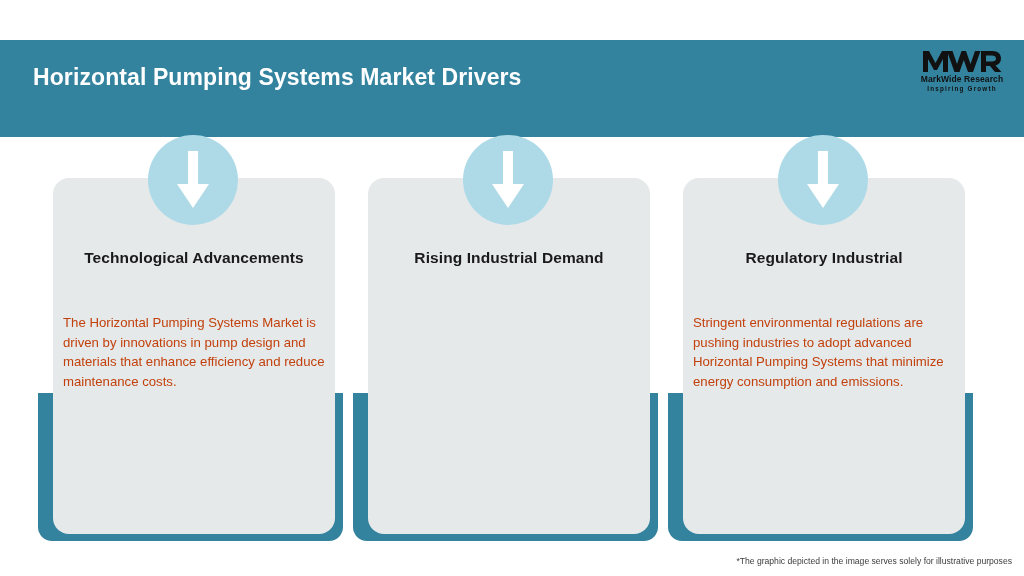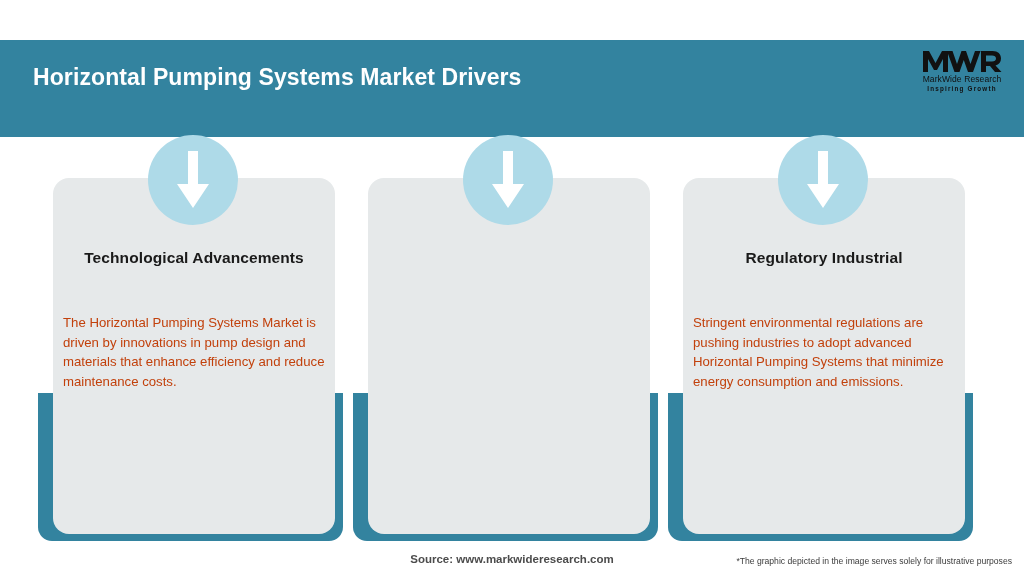--- a/index.html
+++ b/index.html
@@ -56,21 +56,21 @@
     text-align: center;
   }
   .logo-mark {
     display: block;
     height: 26px;
     line-height: 26px;
   }
   .logo-name {
     display: block;
     font-size: 8.5px;
-    font-weight: normal;
+    font-weight: bold;
     color: #111111;
     letter-spacing: 0.1px;
     line-height: 10px;
     white-space: nowrap;
   }
   .logo-tagline {
     display: block;
     font-size: 6.3px;
     font-weight: bold;
     color: #111111;
@@ -224,33 +224,33 @@
     </div>
 
     <div class="card-wrap c1">
       <div class="card-shadow"></div>
       <div class="card-panel"></div>
       <div class="card-badge">
         <svg width="36" height="58" viewBox="0 0 36 58" aria-hidden="true">
           <path d="M13 0 L23 0 L23 33 L34 33 L18 57 L2 33 L13 33 Z" fill="#FFFFFF"></path>
         </svg>
       </div>
+      <div class="card-title">Rising Industrial Demand</div>
     </div>
 
     <div class="card-wrap c2">
       <div class="card-shadow"></div>
       <div class="card-panel"></div>
       <div class="card-badge">
         <svg width="36" height="58" viewBox="0 0 36 58" aria-hidden="true">
           <path d="M13 0 L23 0 L23 33 L34 33 L18 57 L2 33 L13 33 Z" fill="#FFFFFF"></path>
         </svg>
       </div>
       <div class="card-title">Regulatory Industrial</div>
       <div class="card-body">Stringent environmental regulations are pushing industries to adopt advanced Horizontal Pumping Systems that minimize energy consumption and emissions.</div>
     </div>
 
   </div>
 
-  <div class="footer-source">Source: www.markwideresearch.com</div>
 
   <div class="footer-note">*The graphic depicted in the image serves solely for illustrative purposes</div>
 
 </div>
 
 </body></html>

